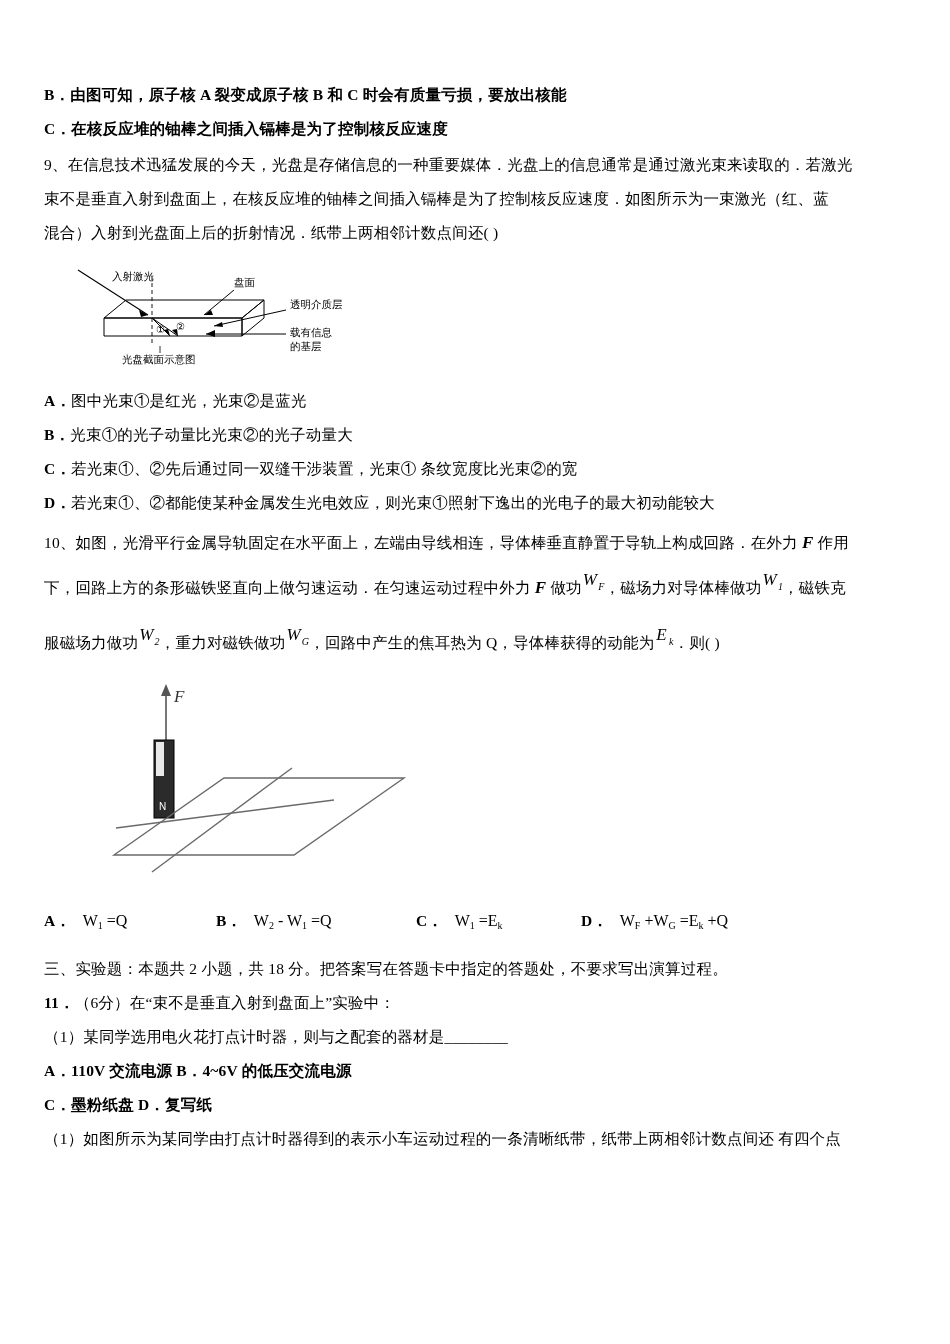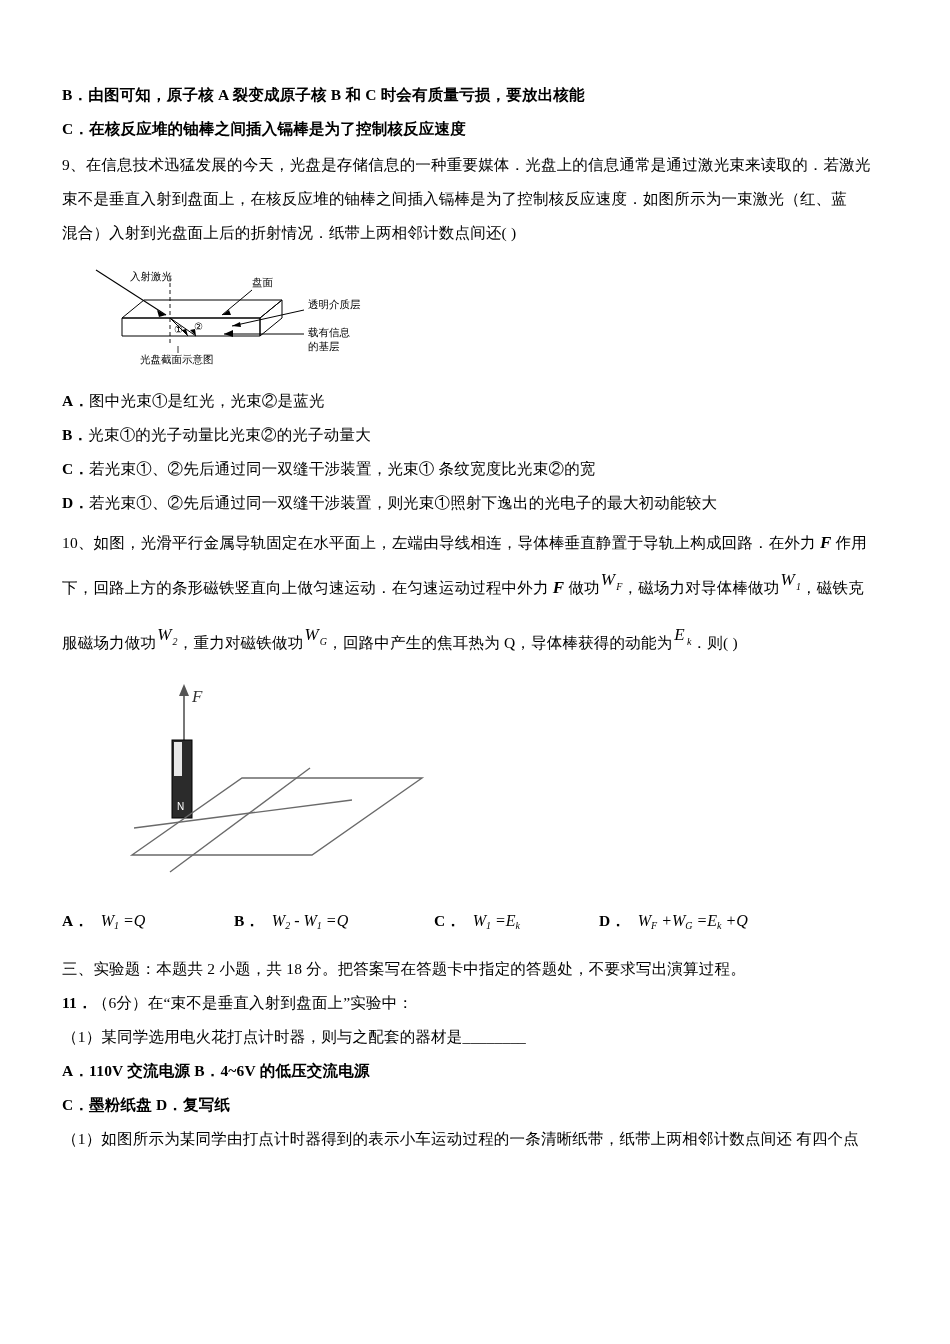--- a/index.html
+++ b/index.html
@@ -20,21 +20,20 @@
     width: 950px;
     height: 1344px;
     padding: 0;
     box-sizing: border-box;
   }
   .content {
     position: absolute;
     left: 44px;
     top: 78px;
     width: 866px;
-    margin-left: 18px;
   }
   .line {
     font-size: 15.5px;
     line-height: 34px;
     letter-spacing: 0.2px;
     white-space: nowrap;
   }
   .bold { font-weight: bold; }
   .opt-label { font-weight: bold; }
 
@@ -80,21 +79,20 @@
   }
   .answers-row > div {
     display: flex;
     align-items: baseline;
   }
   .ans-a { width: 172px; }
   .ans-b { width: 200px; }
   .ans-c { width: 165px; }
   .ans-d { width: 260px; }
   .ansmath {
-    font-style: italic;
     font-size: 16px;
     margin-left: 12px;
   }
   .small-sub { font-size: 10px; vertical-align: -3px; }
   .q-block { margin-top: 2px; }
 </style>
 </head>
 <body>
 
 <div class="page">
@@ -161,21 +159,21 @@
       <div class="line">
         <span class="opt-label">A．</span><span>图中光束①是红光，光束②是蓝光</span>
       </div>
       <div class="line">
         <span class="opt-label">B．</span><span>光束①的光子动量比光束②的光子动量大</span>
       </div>
       <div class="line">
         <span class="opt-label">C．</span><span>若光束①、②先后通过同一双缝干涉装置，光束① 条纹宽度比光束②的宽</span>
       </div>
       <div class="line">
-        <span class="opt-label">D．</span><span>若光束①、②先后通过同一双缝干涉装置，则光束①照射下逸出的光电子的最大初动能较大</span>
+        <span class="opt-label">D．</span><span>若光束①、②都能使某种金属发生光电效应，则光束①照射下逸出的光电子的最大初动能较大</span>
       </div>
     </div>
 
     <div class="q-block" style="margin-top:6px;">
       <div class="line">
         <span>10、</span><span>如图，光滑平行金属导轨固定在水平面上，左端由导线相连，导体棒垂直静置于导轨上构成回路．在外力 </span><span class="bigvar bold">F</span><span> 作用</span>
       </div>
       <div class="line" style="line-height:56px;">
         <span>下，回路上方的条形磁铁竖直向上做匀速运动．在匀速运动过程中外力 </span><span class="bigvar bold">F</span><span> 做功</span><span class="mathvar" style="font-size:17px;position:relative;top:-8px;margin:0 1px;">W</span><span class="sub" style="position:relative;top:-6px;">F</span><span>，磁场力对导体棒做功</span><span class="mathvar" style="font-size:17px;position:relative;top:-8px;margin:0 1px;">W</span><span class="sub" style="position:relative;top:-6px;">1</span><span>，磁铁克</span>
       </div>

